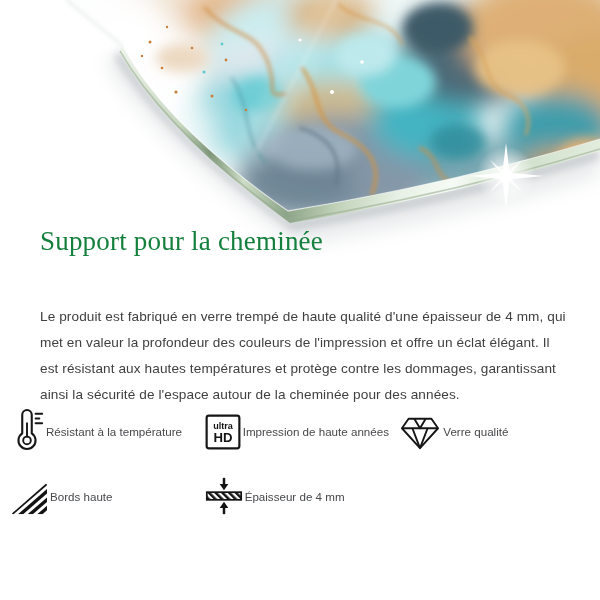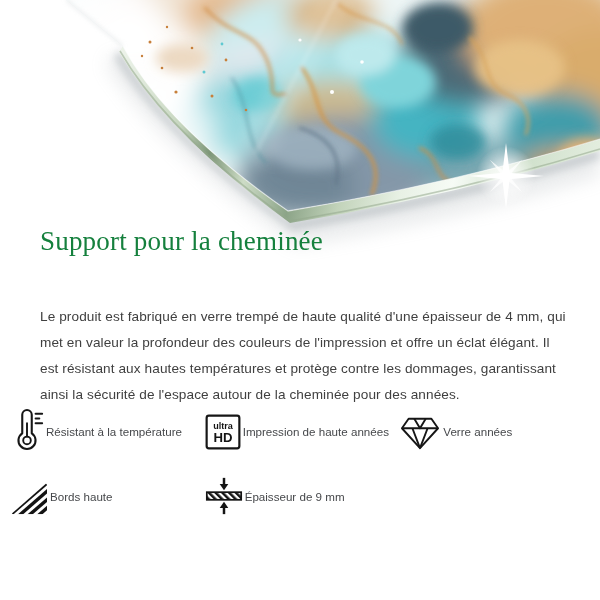--- a/index.html
+++ b/index.html
@@ -189,21 +189,21 @@
       <div class="icon-box">
         <svg class="ic" width="46" height="38" viewBox="0 0 46 40">
           <g fill="none" stroke="#161616" stroke-width="2" stroke-linejoin="round">
             <path d="M11,5 H35 L42,15 L23,36 L4,15 Z"></path>
             <path d="M4,15 H42"></path>
             <path d="M17,5 L23,15 L29,5"></path>
             <path d="M15,15 L23,36 M31,15 L23,36"></path>
           </g>
         </svg>
       </div>
-      <div class="label">Verre années</div>
+      <div class="label">Verre qualité</div>
     </div>
 
     <div class="feature">
       <div class="icon-box">
         <svg class="ic" width="42" height="36" viewBox="0 0 44 40">
           <defs>
               <clipPath id="triClip">
                 <polygon points="2,37 42,37 42,2"></polygon>
               </clipPath>
             </defs>
@@ -228,17 +228,17 @@
               <rect width="2.6" height="5" fill="#141414"></rect>
             </pattern>
           </defs>
           <rect x="4" y="18" width="36" height="8" fill="url(#hatchP)" stroke="#141414" stroke-width="1.8"></rect>
           <line x1="22" y1="3" x2="22" y2="10" stroke="#141414" stroke-width="2.6"></line>
           <polygon points="22,16 17.5,9.5 26.5,9.5" fill="#141414"></polygon>
           <line x1="22" y1="41" x2="22" y2="34" stroke="#141414" stroke-width="2.6"></line>
           <polygon points="22,28 17.5,34.5 26.5,34.5" fill="#141414"></polygon>
         </svg>
       </div>
-      <div class="label">Épaisseur de 9 mm</div>
+      <div class="label">Épaisseur de 4 mm</div>
     </div>
 
   </div>
 </div>
 
 </body></html>

